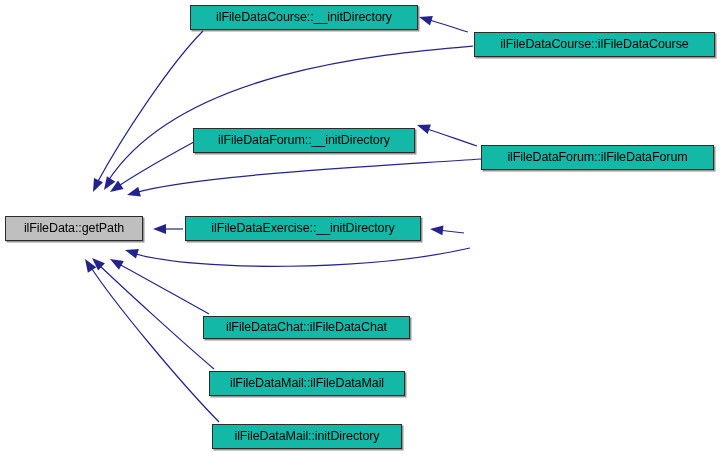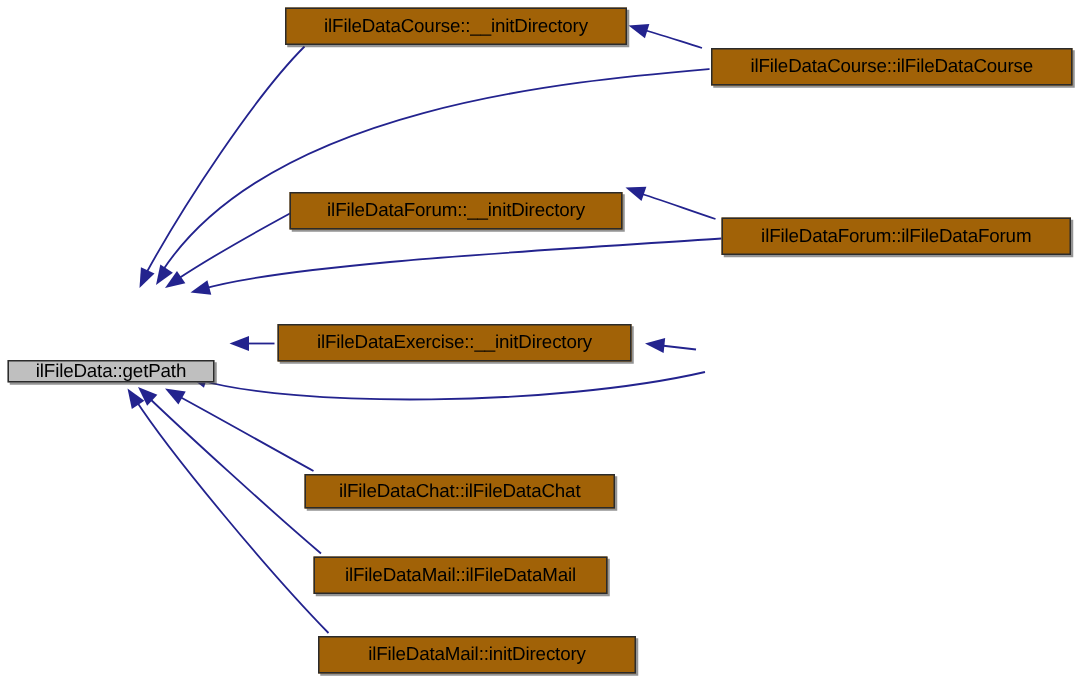--- a/index.html
+++ b/index.html
@@ -15,21 +15,21 @@
     background:#ffffff;
   }
   #edges{
     position:absolute;left:0;top:0;
     width:725px;height:459px;
     pointer-events:none;
   }
   .node{
     position:absolute;
     box-sizing:border-box;
-    background:#a16207;
+    background:#14b8a6;
     border:1px solid #2b2b2b;
     color:#000000;
     font-size:12.5px;
     line-height:1;
     display:flex;
     align-items:center;
     justify-content:center;
     white-space:nowrap;
     letter-spacing:-0.1px;
     box-shadow:1.5px 1.5px 0 0 rgba(60,60,60,0.55);
@@ -91,21 +91,21 @@
       </g>
       <g>
         <path d="M 214,369 C 180,340 123,288 98,264" fill="none" stroke="#23238e" stroke-width="1.2"></path>
         <polygon points="0,0 -13,-5 -13,5" fill="#23238e" transform="translate(92,258) rotate(223)"></polygon>
       </g>
       <g>
         <path d="M 219,422 C 179,381 114,303 90,266" fill="none" stroke="#23238e" stroke-width="1.2"></path>
         <polygon points="0,0 -13,-5 -13,5" fill="#23238e" transform="translate(85,259) rotate(237)"></polygon>
       </g>
     </svg>
-<div class="node root" style="left: 5px; top: 216px; width: 138px; height: 15px; margin-top: 24px;">
+<div class="node root" style="left: 5px; top: 216px; width: 138px; height: 25px;">
       <span class="node-label">ilFileData::getPath</span>
     </div>
     <div class="node" style="left: 190px; top: 5px; width: 228px; height: 25px;">
       <span class="node-label">ilFileDataCourse::__initDirectory</span>
     </div>
     <div class="node" style="left: 474px; top: 32px; width: 241px; height: 25px; text-align: center;">
       <span class="node-label">ilFileDataCourse::ilFileDataCourse</span>
     </div>
     <div class="node" style="left: 193px; top: 110px; width: 222px; height: 25px; margin-top: 18px;">
       <span class="node-label">ilFileDataForum::__initDirectory</span>
@@ -115,16 +115,16 @@
     </div>
     <div class="node" style="left: 185px; top: 216px; width: 236px; height: 25px;">
       <span class="node-label">ilFileDataExercise::__initDirectory</span>
     </div>
     <div class="node" style="left: 203px; top: 316px; width: 207px; height: 23px;">
       <span class="node-label">ilFileDataChat::ilFileDataChat</span>
     </div>
     <div class="node" style="left: 209px; top: 371px; width: 196px; height: 25px;">
       <span class="node-label">ilFileDataMail::ilFileDataMail</span>
     </div>
-    <div class="node" style="left: 212px; top: 424px; width: 212px; height: 25px;">
+    <div class="node" style="left: 212px; top: 424px; width: 190px; height: 25px;">
       <span class="node-label">ilFileDataMail::initDirectory</span>
     </div>
   </div>
 
 </body></html>

